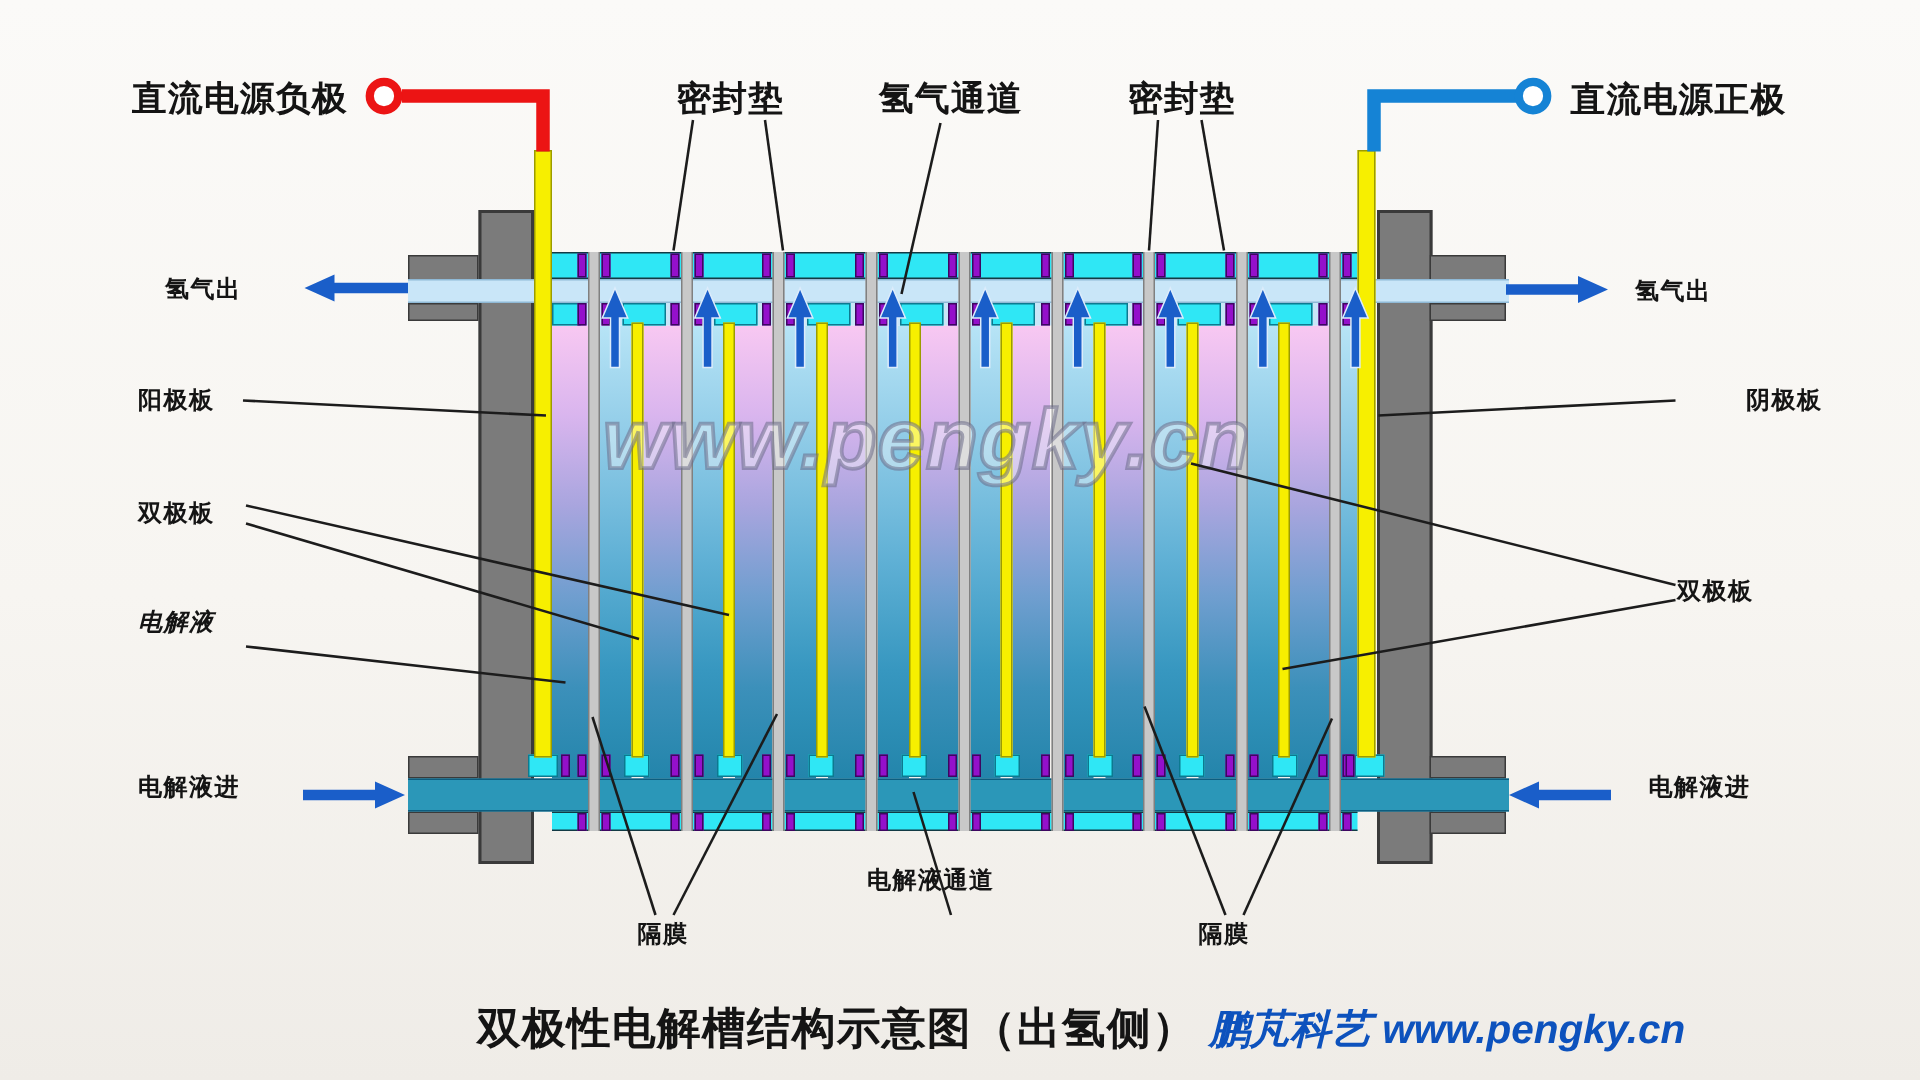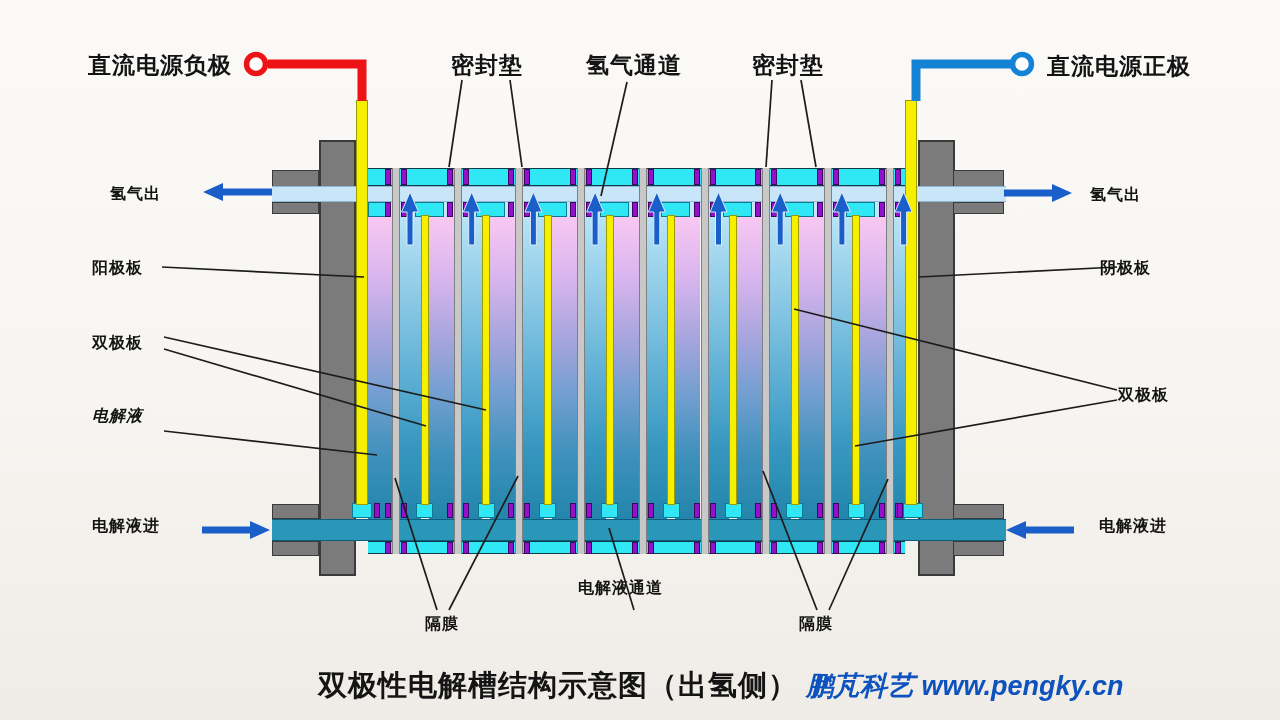--- a/index.html
+++ b/index.html
@@ -182,20 +182,21 @@
       <div class="abs yellow" style="left: 543.9px; top: 215px; width: 8px; height: 290px;"></div>
       <div class="abs yellow" style="left: 605.6px; top: 215px; width: 8px; height: 290px;"></div>
       <div class="abs yellow" style="left: 667.3px; top: 215px; width: 8px; height: 290px;"></div>
       <div class="abs yellow" style="left: 729px; top: 215px; width: 8px; height: 290px;"></div>
       <div class="abs yellow" style="left: 790.7px; top: 215px; width: 8px; height: 290px;"></div>
       <div class="abs yellow" style="left: 852.4px; top: 215px; width: 8px; height: 290px;"></div>
       <div class="abs yellow" style="left: 356px; top: 100px; width: 12px; height: 405px;"></div>
       <div class="abs yellow" style="left: 905px; top: 100px; width: 12px; height: 405px;"></div>
     </div>
 
+  <div id="watermark">www.pengky.cn</div>
 
   <svg id="overlay" width="1280" height="720" viewBox="0 0 1280 720">
       <polyline points="268,64 362,64 362,101" fill="none" stroke="#ec1414" stroke-width="9"></polyline>
       <circle cx="256" cy="64" r="9.5" fill="#ffffff" stroke="#ec1414" stroke-width="5.5"></circle>
       <polyline points="1012,64 916,64 916,101" fill="none" stroke="#1583d5" stroke-width="9"></polyline>
       <circle cx="1022" cy="64" r="9.5" fill="#ffffff" stroke="#1583d5" stroke-width="5.5"></circle>
       <path d="M407,245 L407,212 L401.5,212 L410,192 L418.5,212 L413,212 L413,245 Z" fill="#1a5ec9" stroke="#dcecfb" stroke-width="1"></path>
       <path d="M468.7,245 L468.7,212 L463.2,212 L471.7,192 L480.2,212 L474.7,212 L474.7,245 Z" fill="#1a5ec9" stroke="#dcecfb" stroke-width="1"></path>
       <path d="M530.4,245 L530.4,212 L524.9,212 L533.4,192 L541.9,212 L536.4,212 L536.4,245 Z" fill="#1a5ec9" stroke="#dcecfb" stroke-width="1"></path>
       <path d="M592.1,245 L592.1,212 L586.6,212 L595.1,192 L603.6,212 L598.1,212 L598.1,245 Z" fill="#1a5ec9" stroke="#dcecfb" stroke-width="1"></path>
@@ -233,21 +234,21 @@
   <div class="lbl lbl-top" style="left:752px;top:52px;">密封垫</div>
   <div class="lbl lbl-top" style="left:1047px;top:53px;">直流电源正极</div>
 
   <div class="lbl" style="left:110px;top:181px;">氢气出</div>
   <div class="lbl" style="left:92px;top:255px;">阳极板</div>
   <div class="lbl" style="left:92px;top:330px;">双极板</div>
   <div class="lbl" style="left:92px;top:403px;font-style:italic;">电解液</div>
   <div class="lbl" style="left:92px;top:513px;">电解液进</div>
 
   <div class="lbl" style="left:1090px;top:182px;">氢气出</div>
-  <div class="lbl" style="left:1100px;top:255px;">阴极板</div>
+  <div class="lbl" style="left:1164px;top:255px;">阴极板</div>
   <div class="lbl" style="left:1118px;top:382px;">双极板</div>
   <div class="lbl" style="left:1099px;top:513px;">电解液进</div>
 
   <div class="lbl" style="left:425px;top:611px;">隔膜</div>
   <div class="lbl" style="left:578px;top:575px;">电解液通道</div>
   <div class="lbl" style="left:799px;top:611px;">隔膜</div>
 
   <div id="title">
     <span class="t-black">双极性电解槽结构示意图（出氢侧）</span><span class="t-blue">鹏芃科艺 www.pengky.cn</span>
   </div>

